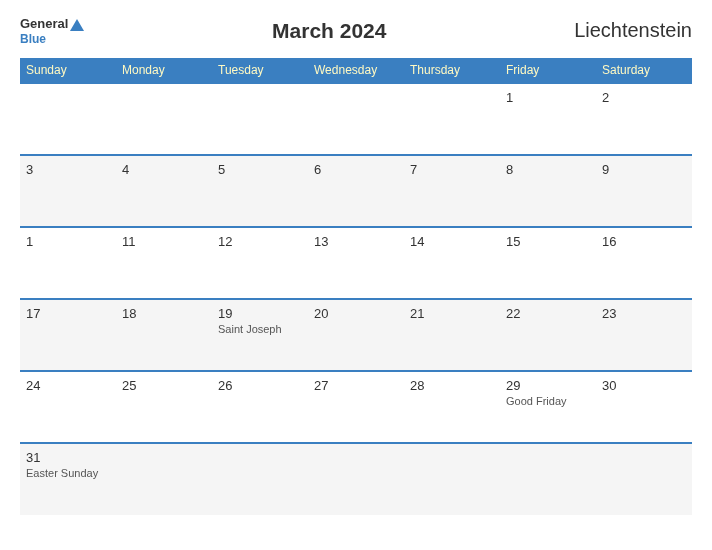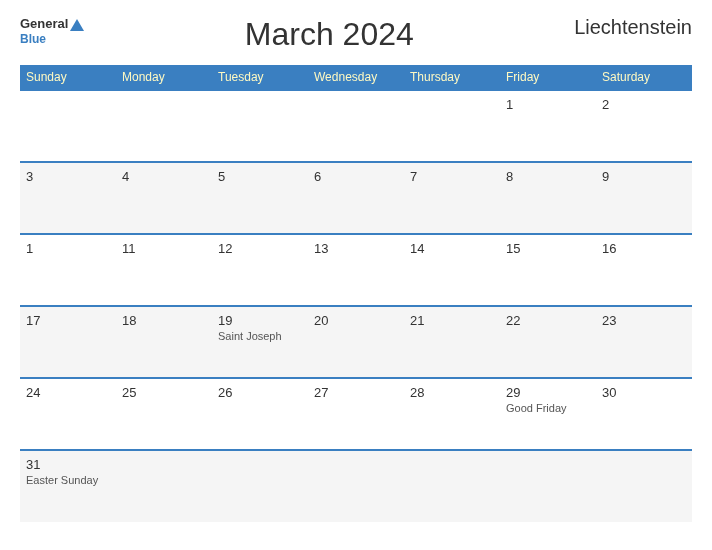--- a/index.html
+++ b/index.html
@@ -14,21 +14,21 @@
     .calendar-container {
       background: #fff;
       width: 712px;
       min-height: 550px;
       padding: 16px 20px 20px 20px;
       box-shadow: 0 2px 8px rgba(0,0,0,0.15);
     }
     .calendar-header {
       display: flex;
       justify-content: space-between;
-      align-items: flex-start;
+      align-items: center;
       margin-bottom: 12px;
     }
     .logo {
       display: flex;
       flex-direction: column;
       font-size: 13px;
       font-weight: bold;
       line-height: 1.2;
     }
     .logo-triangle {
@@ -36,22 +36,22 @@
       width: 0;
       height: 0;
       border-left: 7px solid transparent;
       border-right: 7px solid transparent;
       border-bottom: 12px solid #3a7fc1;
       margin-left: 2px;
       vertical-align: middle;
     }
     .calendar-title {
       text-align: center;
-      font-size: 32px;
-      font-weight: normal;
+      font-size: 21px;
+      font-weight: bold;
       color: #333;
       flex: 1;
     }
     .country-name {
       font-size: 20px;
       color: #333;
       text-align: right;
       white-space: nowrap;
     }
     .calendar-grid {

